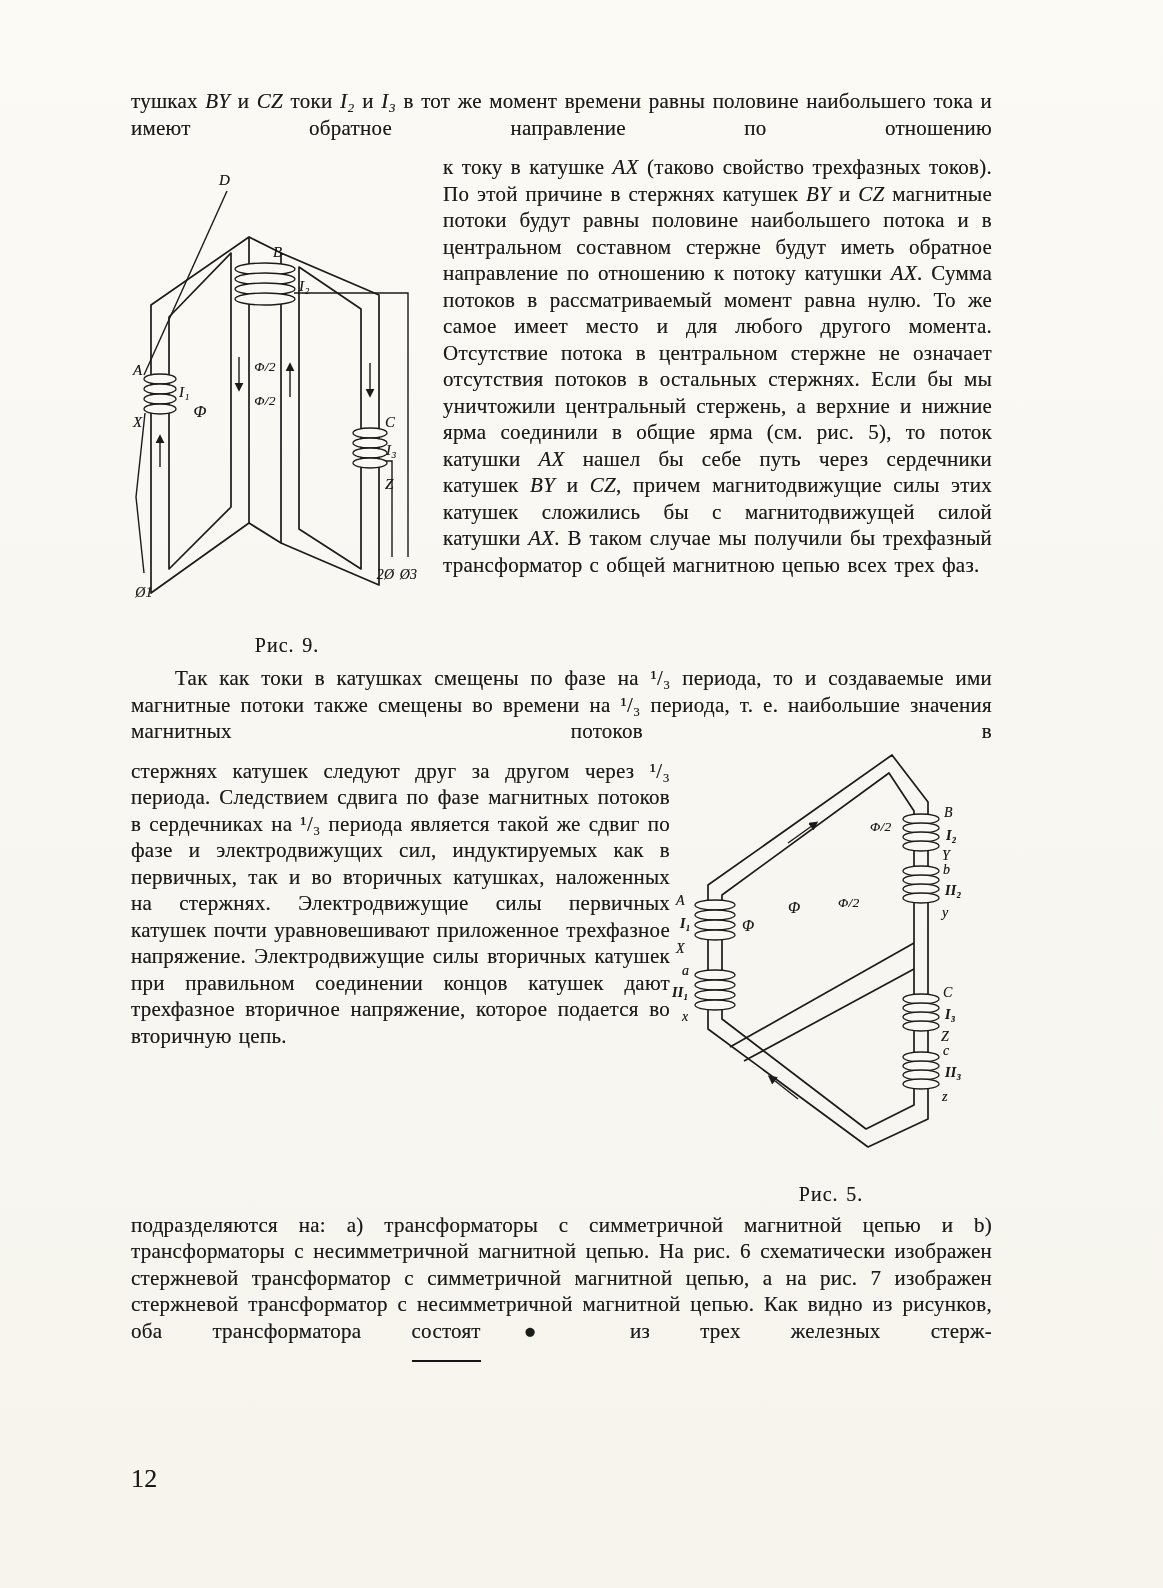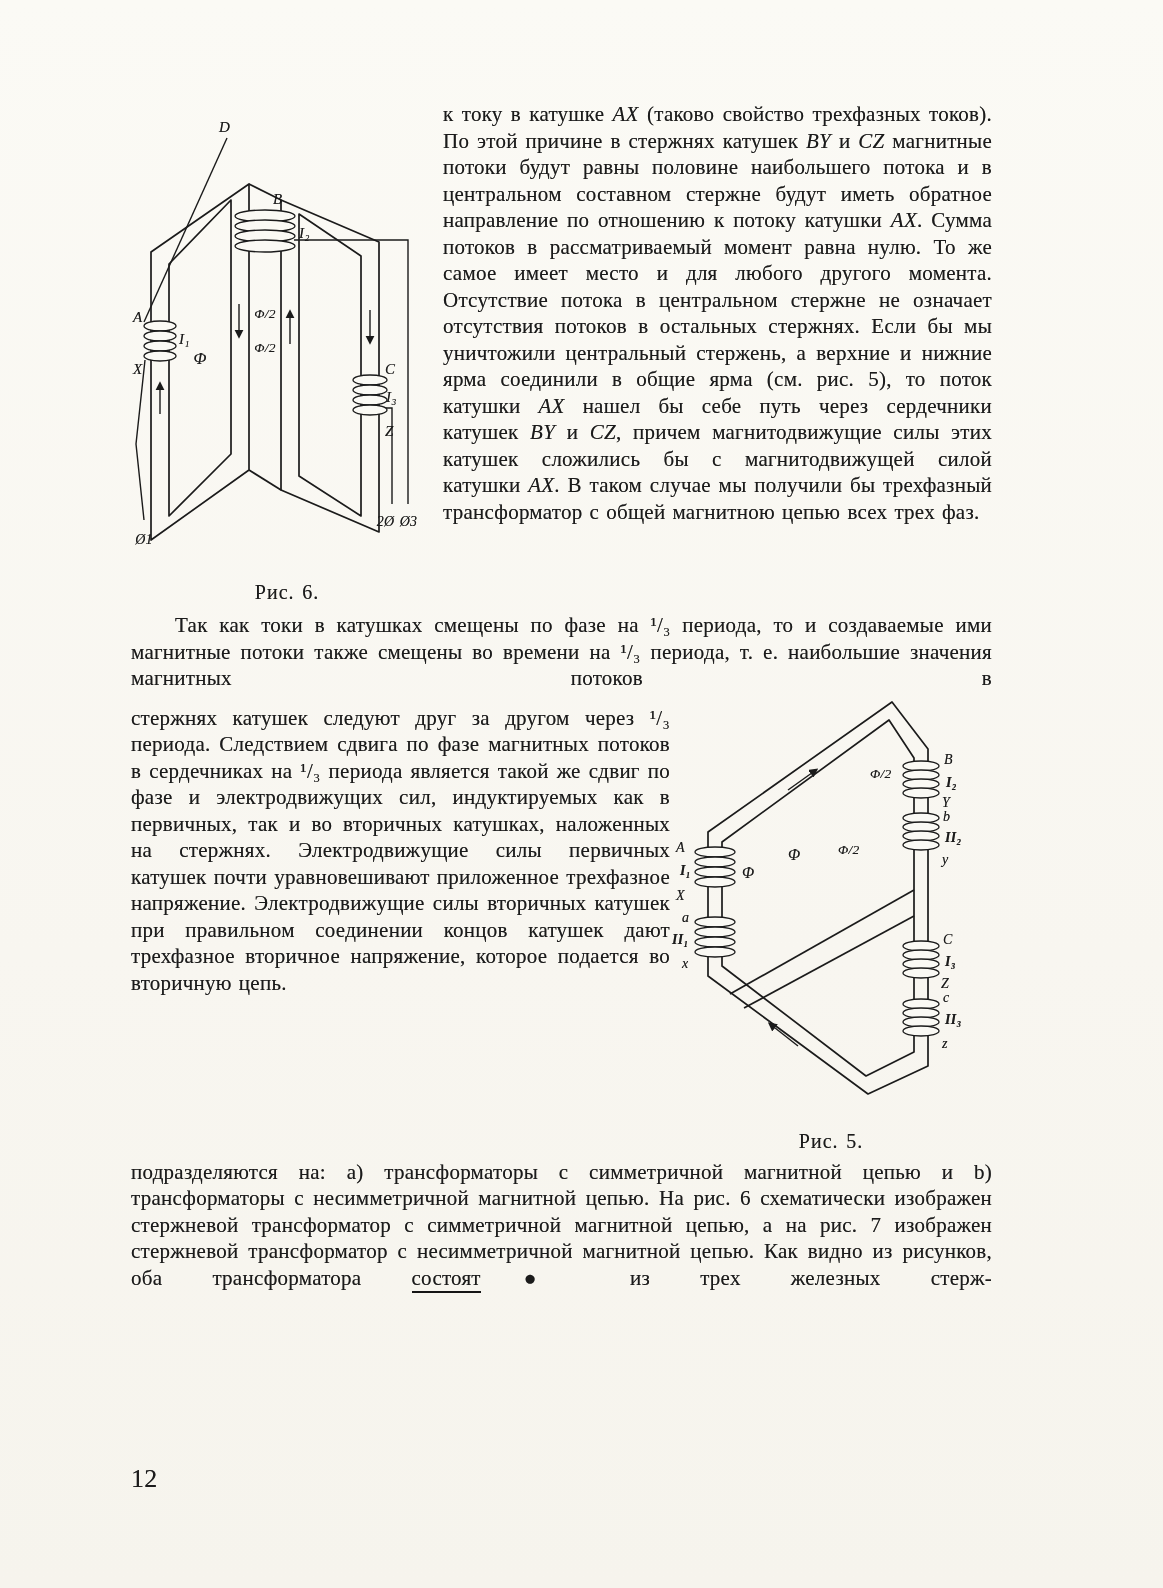--- a/index.html
+++ b/index.html
@@ -19,33 +19,34 @@
     overflow:hidden;
   }
   p { text-align:justify; }
   .jlast { text-align-last:justify; }
   .indent { text-indent:44px; }
   .row { display:flex; align-items:flex-start; }
   .fig4-wrap { width:312px; flex:none; padding-top:24px; }
   .fig5-wrap { width:322px; flex:none; padding-top:2px; }
   .coltext { flex:1; margin-top:13px; }
   figcaption { text-align:center; font-size:20px; margin-top:8px; letter-spacing:1px; }
-  .u { border-bottom:2.5px solid #151515; padding-bottom:1px; }
+  .u { border-bottom:2.5px solid #151515; padding-bottom:17px; }
   .mid-para { margin-top:7px; }
   .bottom-para { margin-top:4px; }
   .page-num { position:absolute; left:131px; bottom:96px; font-size:26px; }
   svg text { fill:#1b1b1b; }
   .svg-lbl { font-style:italic; }
   .svg-bold { font-weight:bold; font-style:italic; }
 </style>
 </head>
 <body>
 
 <div class="page">
 
+  <p class="jlast">тушках <i>BY</i> и <i>CZ</i> токи <i>I₂</i> и <i>I₃</i> в тот же момент времени равны половине наибольшего тока и имеют обратное направление по отношению</p>
 
   <div class="row">
     <figure class="fig4-wrap">
       <svg width="300" height="452" viewBox="0 0 300 452">
         <defs>
           <marker id="arr4" viewBox="0 0 10 10" refX="7" refY="5" markerWidth="6.5" markerHeight="6.5" orient="auto">
             <path d="M0,0 L10,5 L0,10 Z" fill="#1b1b1b"></path>
           </marker>
         </defs>
         <g fill="none" stroke="#1b1b1b" stroke-width="1.7" stroke-linejoin="round">
@@ -92,21 +93,21 @@
           <text class="svg-lbl" x="2" y="210">A</text>
           <text class="svg-lbl" x="48" y="232">I₁</text>
           <text class="svg-lbl" x="2" y="262">X</text>
           <text class="svg-lbl" x="254" y="262">C</text>
           <text class="svg-lbl" x="255" y="290">I₃</text>
           <text class="svg-lbl" x="254" y="324">Z</text>
           <text class="svg-lbl" x="13" y="432" font-size="14" text-anchor="middle">Ø1</text>
           <text class="svg-lbl" x="266" y="414" font-size="14" text-anchor="middle">2Ø Ø3</text>
         </g>
       </svg>
-      <figcaption>Рис. 6.</figcaption>
+      <figcaption>Рис. 9.</figcaption>
     </figure>
     <p class="coltext">к току в катушке <i>AX</i> (таково свойство трехфазных токов). По этой причине в стержнях катушек <i>BY</i> и <i>CZ</i> магнитные потоки будут равны половине наибольшего потока и в центральном составном стержне будут иметь обратное направление по отношению к потоку катушки <i>AX</i>. Сумма потоков в рассматриваемый момент равна нулю. То же самое имеет место и для любого другого момента. Отсутствие потока в центральном стержне не означает отсутствия потоков в остальных стержнях. Если бы мы уничтожили центральный стержень, а верхние и нижние ярма соединили в общие ярма (см. рис. 5), то поток катушки <i>AX</i> нашел бы себе путь через сердечники катушек <i>BY</i> и <i>CZ</i>, причем магнитодвижущие силы этих катушек сложились бы с магнитодвижущей силой катушки <i>AX</i>. В таком случае мы получили бы трехфазный трансформатор с общей магнитною цепью всех трех фаз.</p>
   </div>
 
   <p class="indent jlast mid-para">Так как токи в катушках смещены по фазе на ¹/₃ периода, то и создаваемые ими магнитные потоки также смещены во времени на ¹/₃ периода, т. е. наибольшие значения магнитных потоков в</p>
 
   <div class="row">
     <div class="coltext">
       <p>стержнях катушек следуют друг за другом через ¹/₃ периода. Следствием сдвига по фазе магнитных потоков в сердечниках на ¹/₃ периода является такой же сдвиг по фазе и электродвижущих сил, индуктируемых как в первичных, так и во вторичных катушках, наложенных на стержнях. Электродвижущие силы первичных катушек почти уравновешивают приложенное трехфазное напряжение. Электродвижущие силы вторичных катушек при правильном соединении концов катушек дают трехфазное вторичное напряжение, которое подается во вторичную цепь.</p>
     </div>

